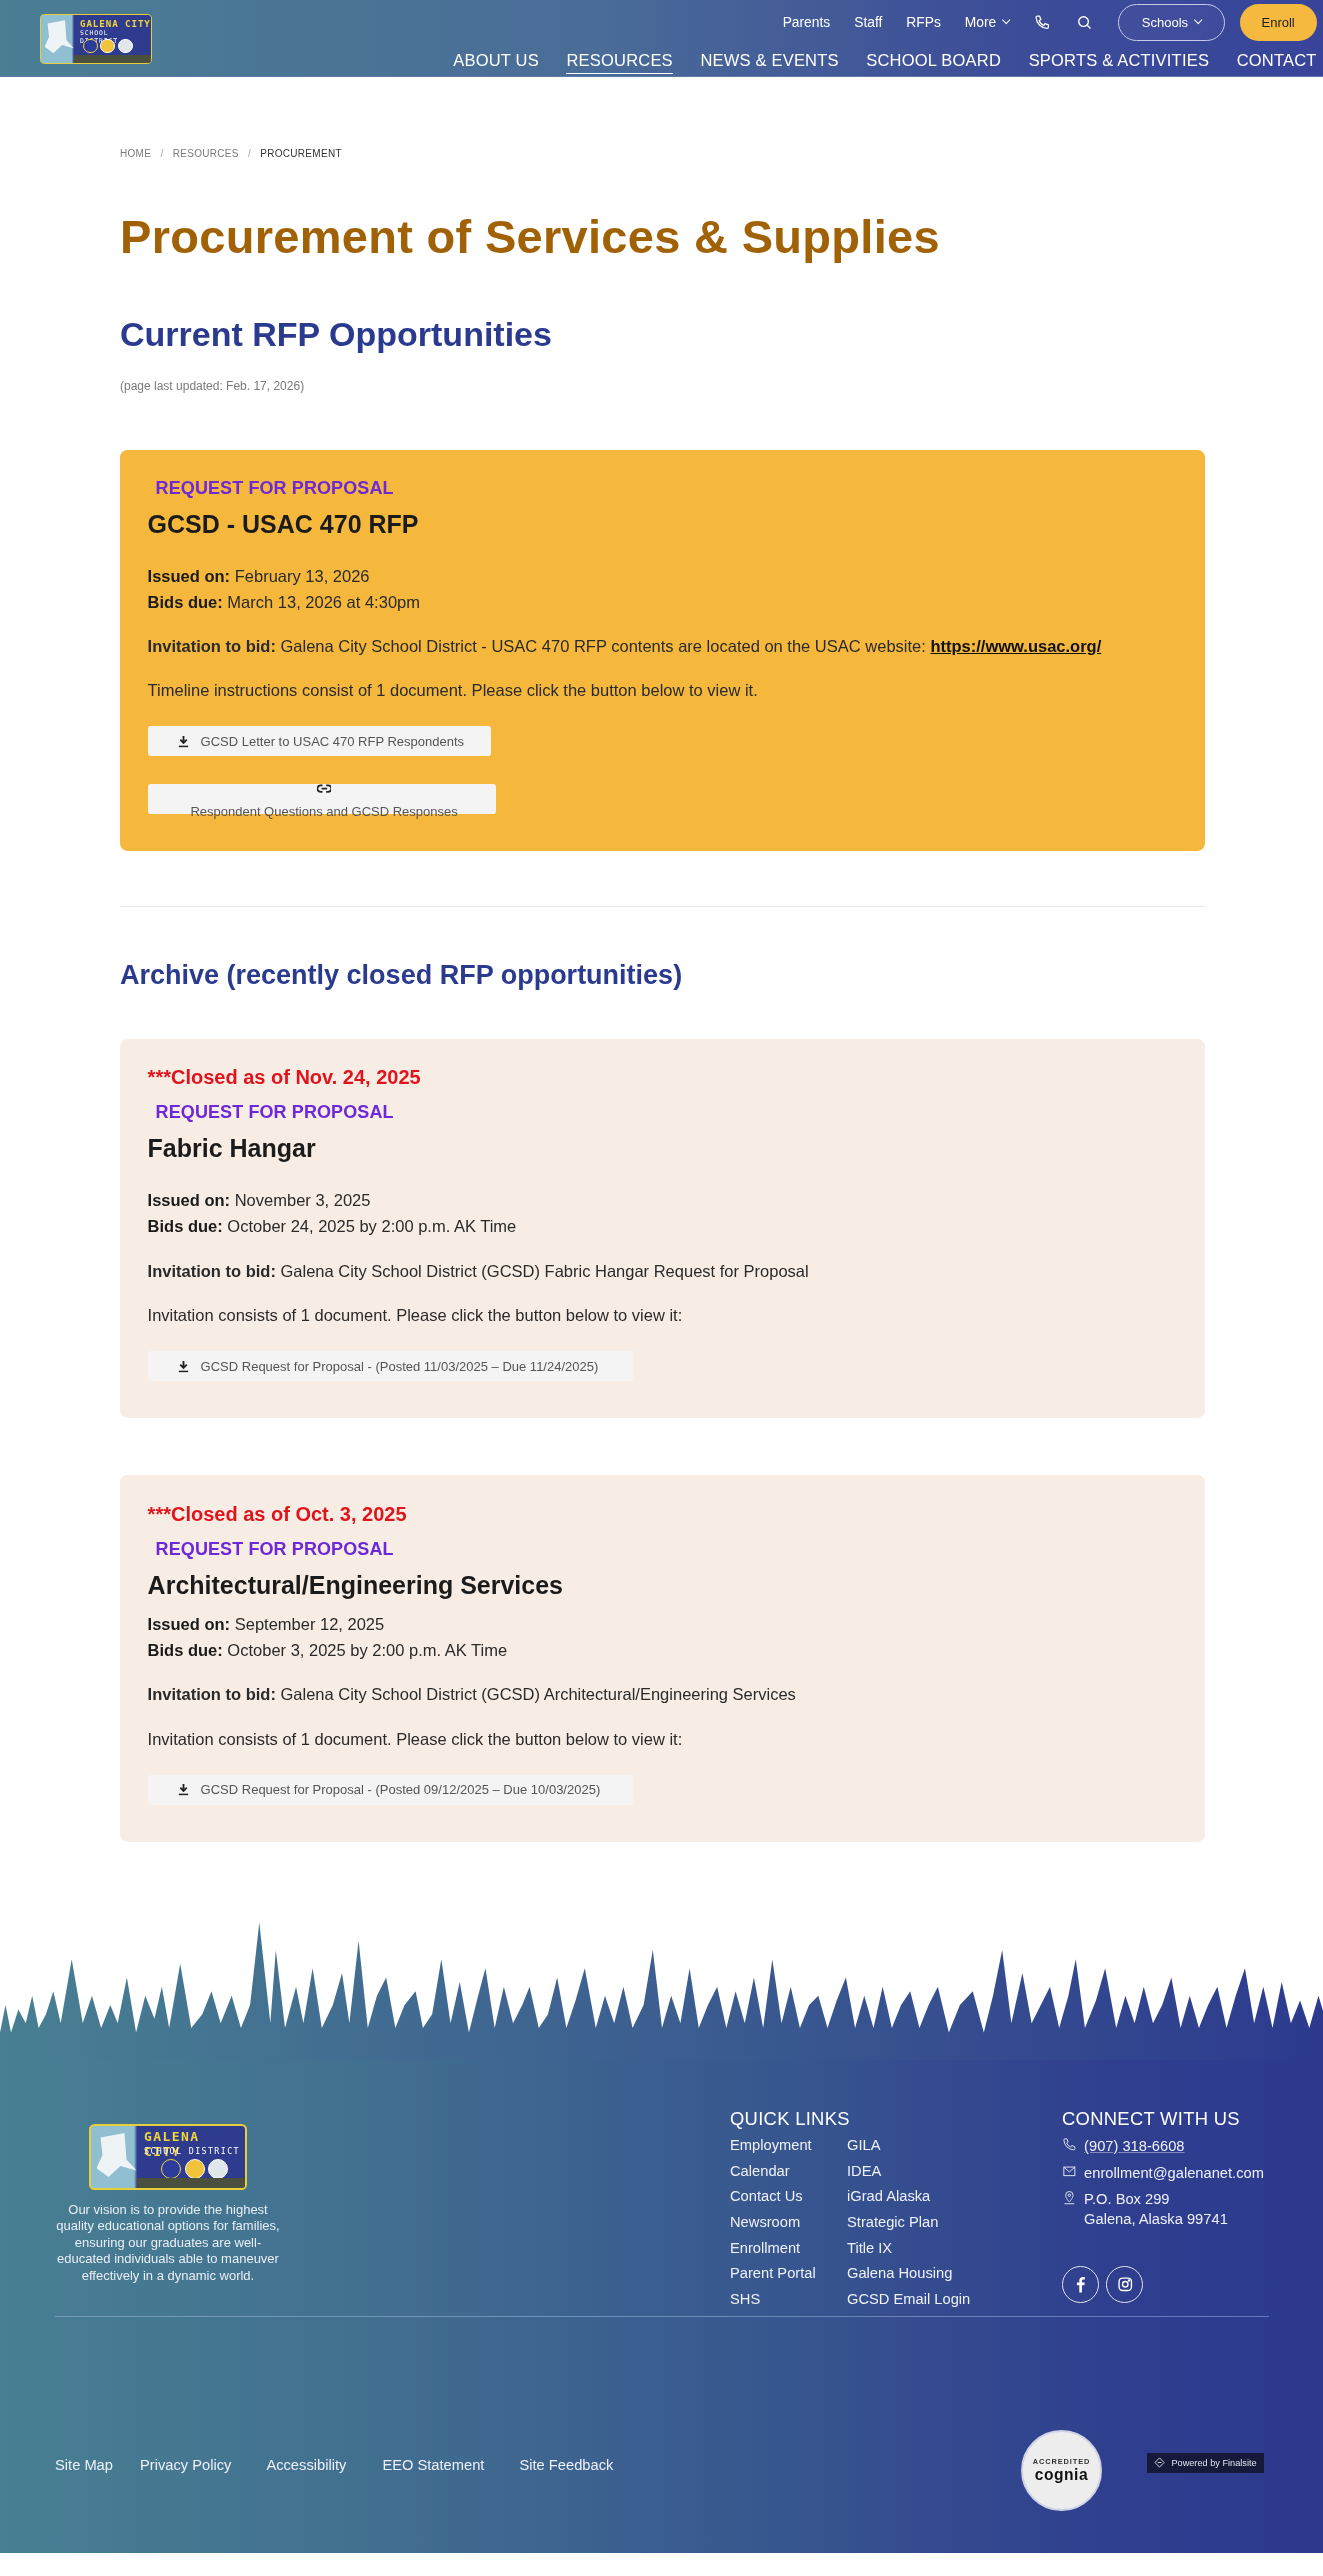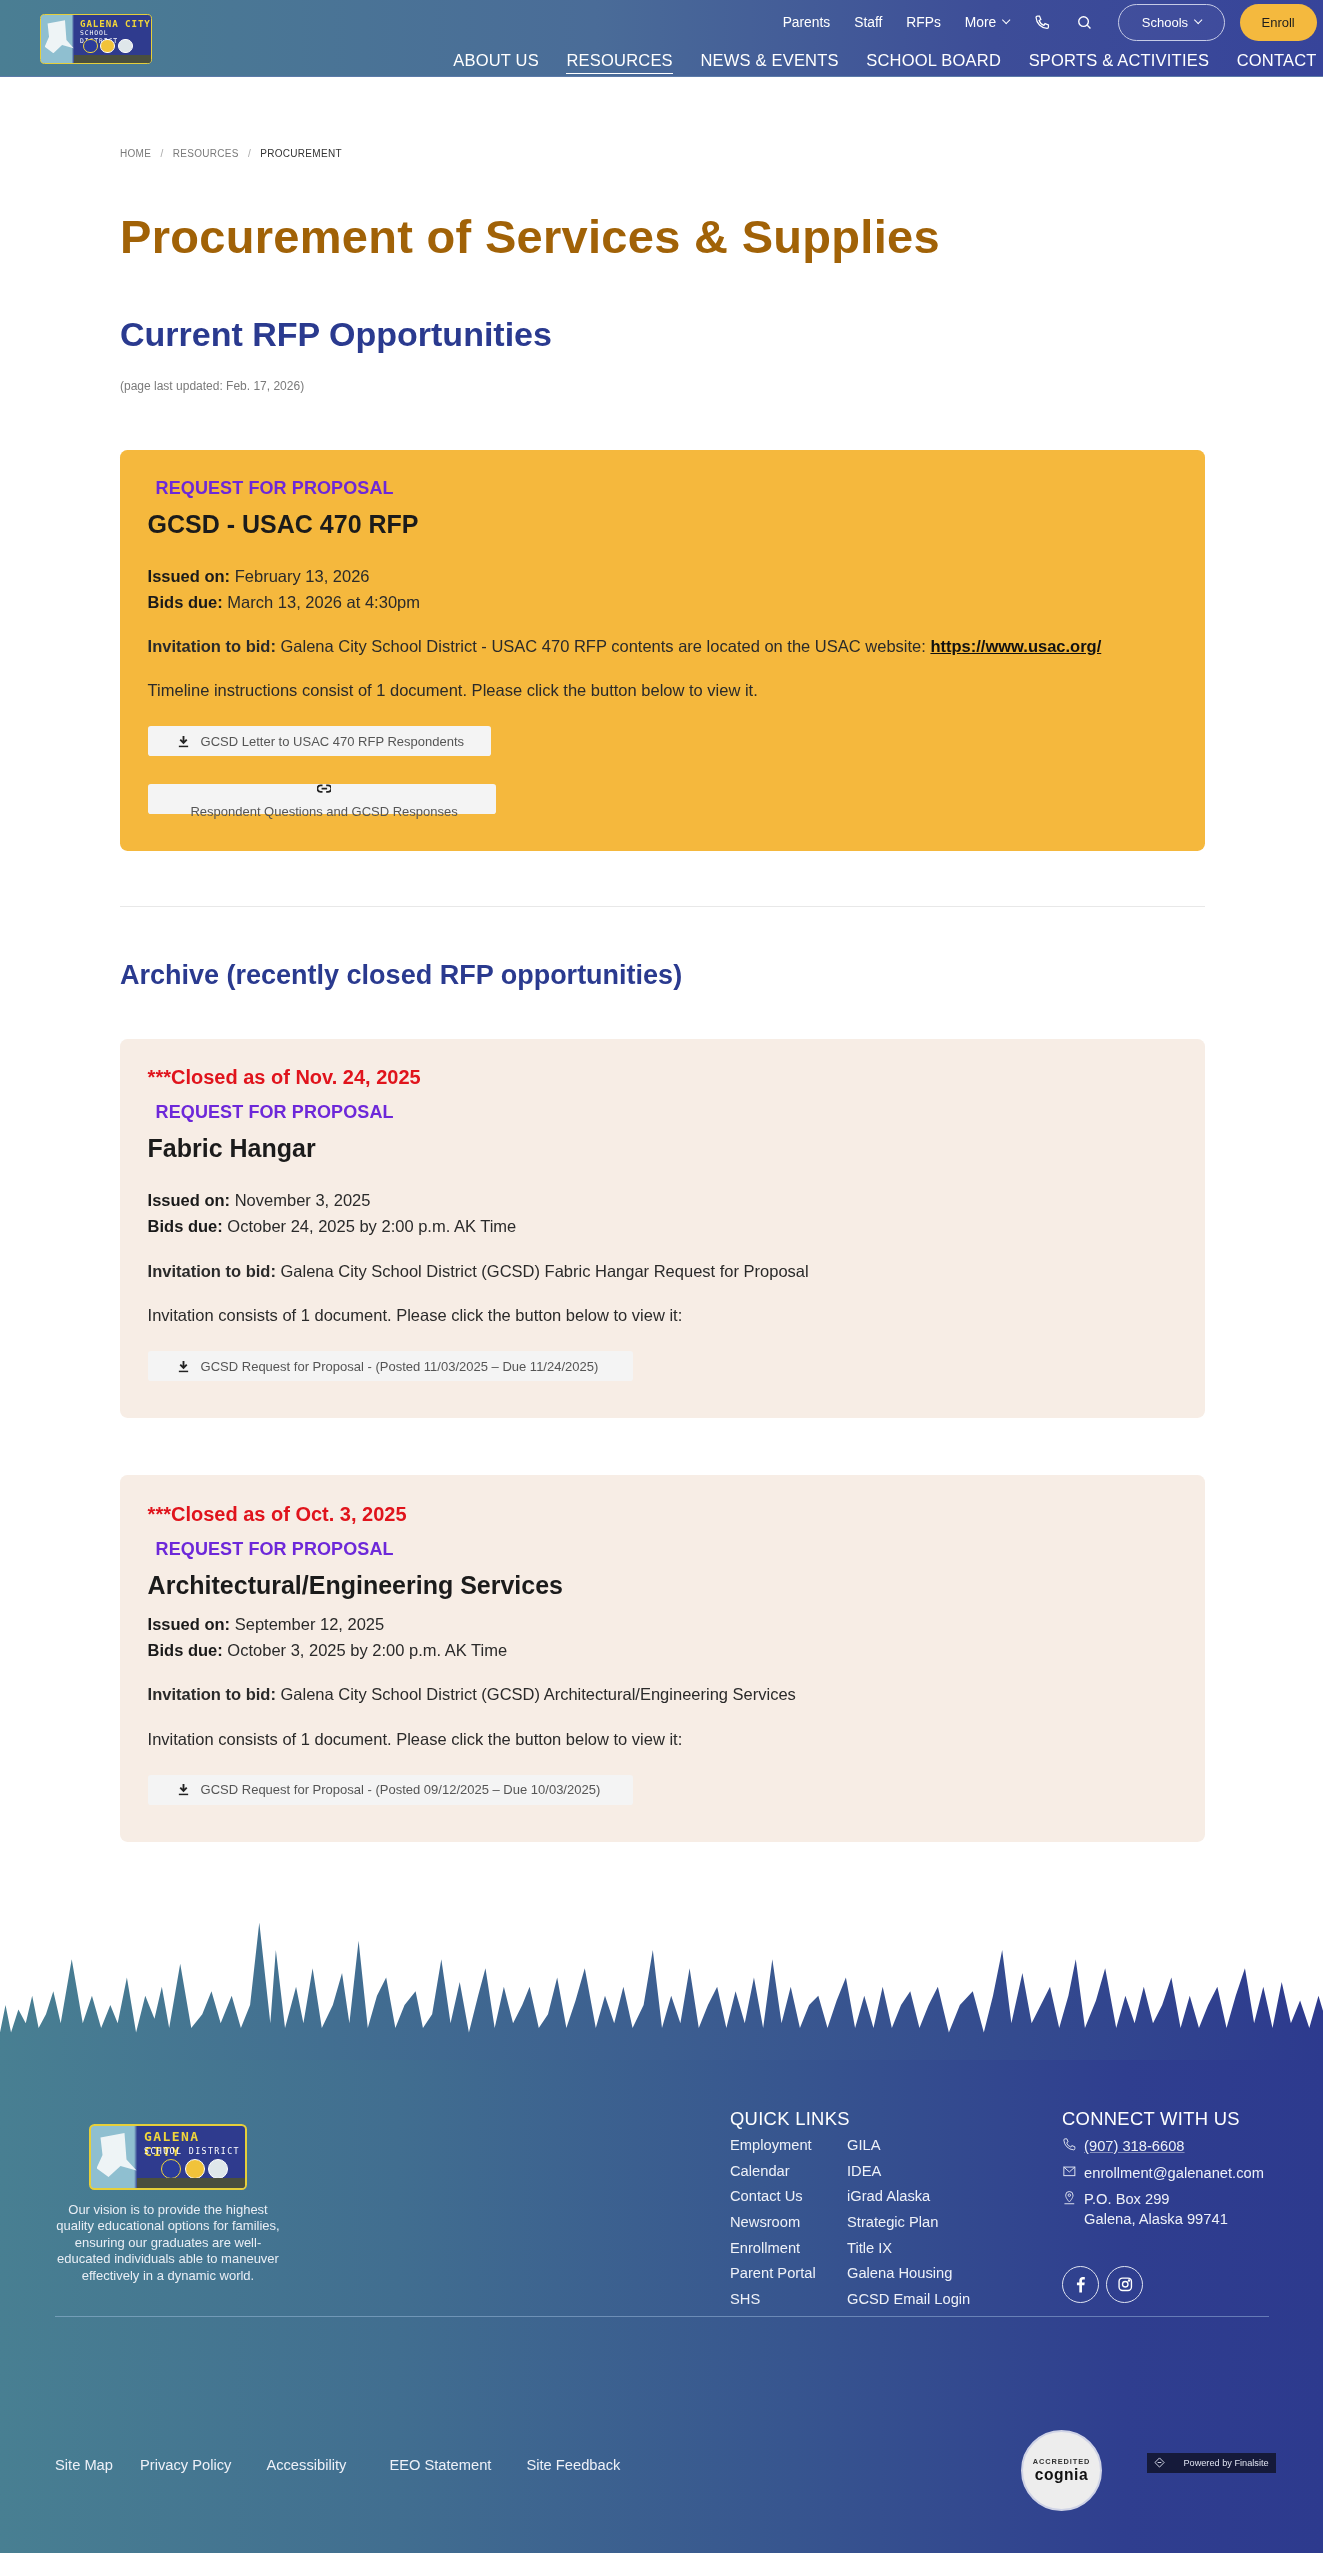--- a/index.html
+++ b/index.html
@@ -92,21 +92,21 @@
   .contact-line .phone { text-decoration: underline; text-decoration-color: rgba(255,255,255,0.4); }
   .socials { display: flex; gap: 7.4px; margin-top: 37px; }
   .social { width: 37px; height: 37px; border-radius: 50%; border: 0.9px solid #dfe3f0; display: flex; align-items: center; justify-content: center; }
 
   .footer-rule { position: absolute; left: 55px; top: 256px; width: 1214px; height: 0.9px; background: rgba(170,200,230,0.45); }
   .legal { position: absolute; left: 55px; top: 397px; display: flex; gap: 0; }
   .legal a { font-size: 14.7px; color: #eef1f8; margin-right: 24px; }
   .cognia { position: absolute; left: 1021px; top: 370px; width: 81px; height: 81px; border-radius: 50%; background: #ededed; border: 2.8px solid #cfd3e6; display: flex; flex-direction: column; align-items: center; justify-content: center; }
   .cognia .acc { font-size: 7.4px; letter-spacing: 0.9px; color: #333; font-weight: bold; }
   .cognia .name { font-size: 15.6px; font-weight: bold; color: #111; letter-spacing: 0.5px; }
-  .finalsite { position: absolute; left: 1147px; top: 393px; background: #151a3a; color: #dfe3f0; font-size: 9.2px; height: 20px; padding: 0 7.4px; display: flex; align-items: center; gap: 18px; }
+  .finalsite { position: absolute; left: 1147px; top: 393px; background: #151a3a; color: #dfe3f0; font-size: 9.2px; height: 20px; padding: 0 7.4px; display: flex; align-items: center; gap: 6px; }
 </style>
 </head>
 <body>
 
 <header class="site-header">
   <a class="logo" aria-label="Galena City School District">
     <span class="ak"></span>
     <span class="l1">GALENA CITY</span>
     <span class="l2">SCHOOL DISTRICT</span>
     <span class="badges">
@@ -337,21 +337,21 @@
       </a>
     </div>
   </div>
 
   <div class="footer-rule"></div>
 
   <nav class="legal">
     <a>Site Map</a>
     <a style="margin-left:3px;">Privacy Policy</a>
     <a style="margin-left:11px;">Accessibility</a>
-    <a style="margin-left:19px;">EEO Statement</a>
+    <a style="margin-left:12px;">EEO Statement</a>
     <a style="margin-left:11px;">Site Feedback</a>
   </nav>
 
   <a class="cognia">
     <span class="acc">ACCREDITED</span>
     <span class="name">cognia</span>
   </a>
 
   <a class="finalsite">
     <svg width="11" height="11" viewBox="0 0 12 12" fill="none" stroke="#dfe3f0" stroke-width="1">

